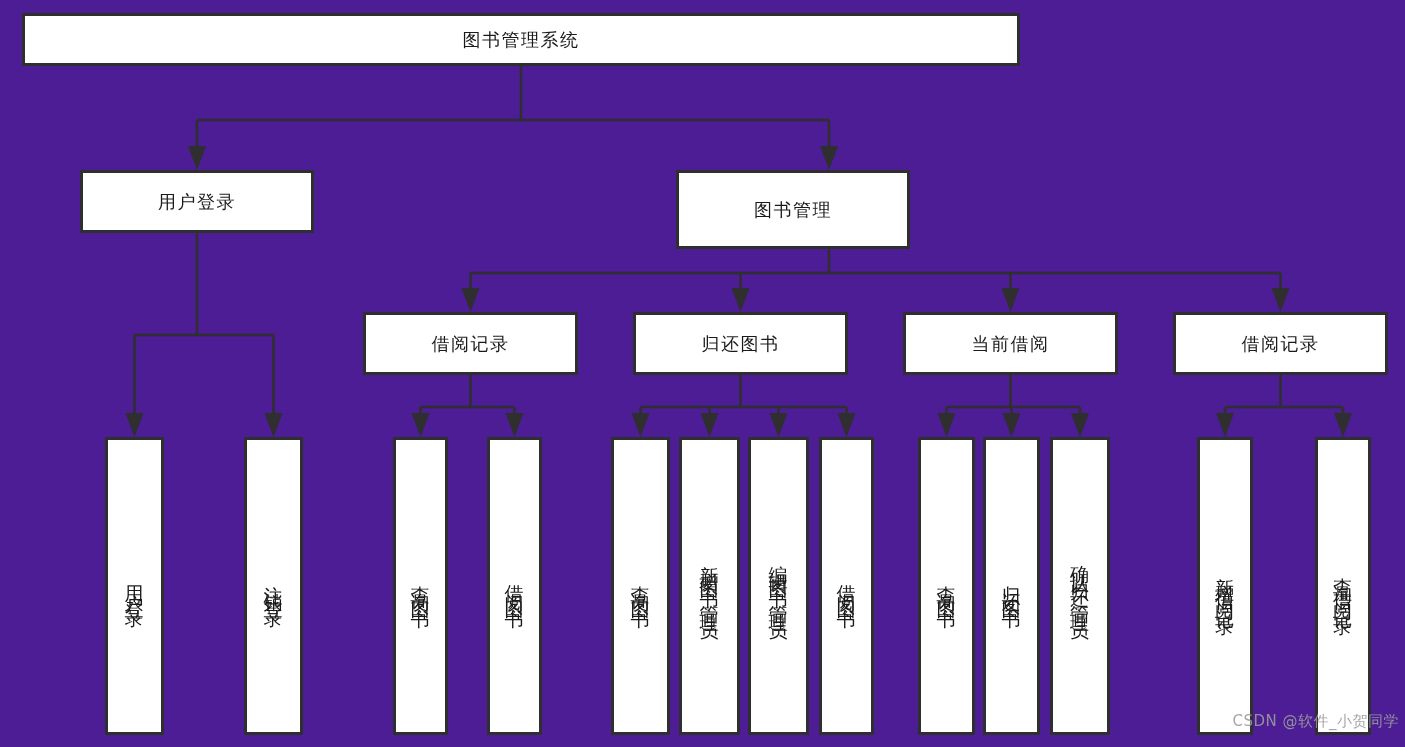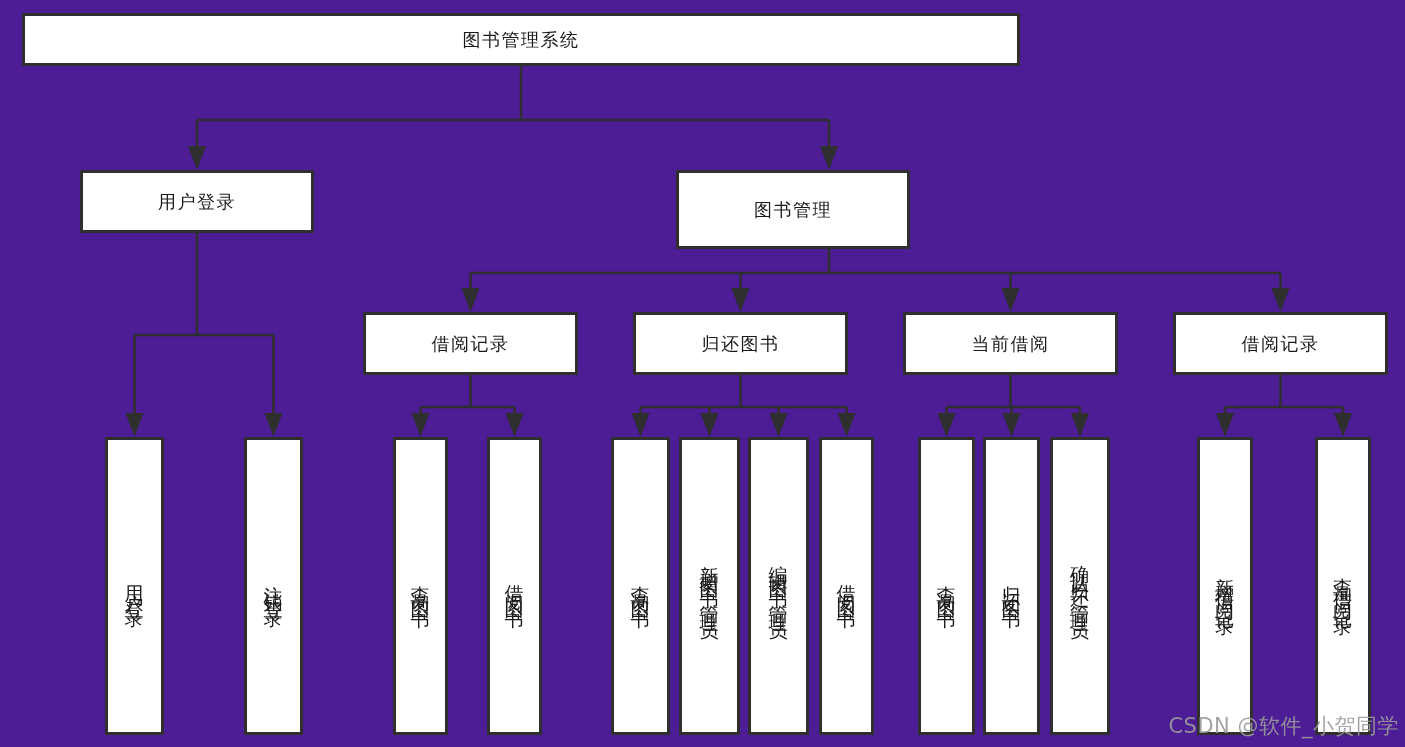--- a/index.html
+++ b/index.html
@@ -38,21 +38,21 @@
     font-size: 19px;
     letter-spacing: 8px;
     line-height: 1;
     white-space: nowrap;
   }
   #watermark {
     position: absolute;
     right: 6px;
     top: 712px;
     z-index: 2;
-    font-size: 21px;
+    font-size: 15px;
     color: #9b9b9b;
     opacity: 0.9;
     letter-spacing: 0.5px;
     white-space: nowrap;
   }
 </style>
 </head>
 <body>
 
 <div id="canvas">

